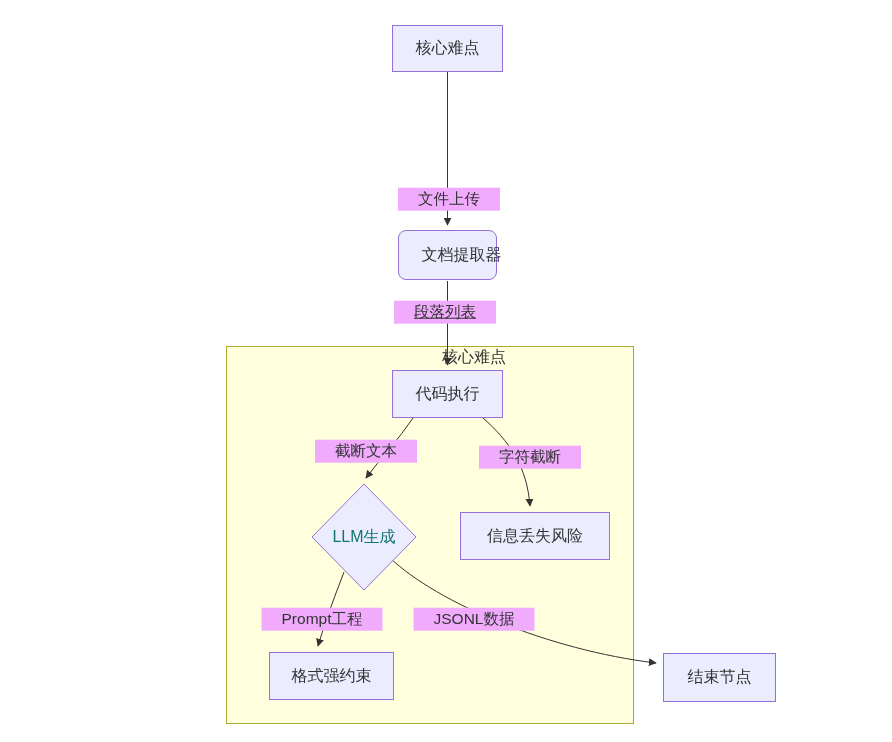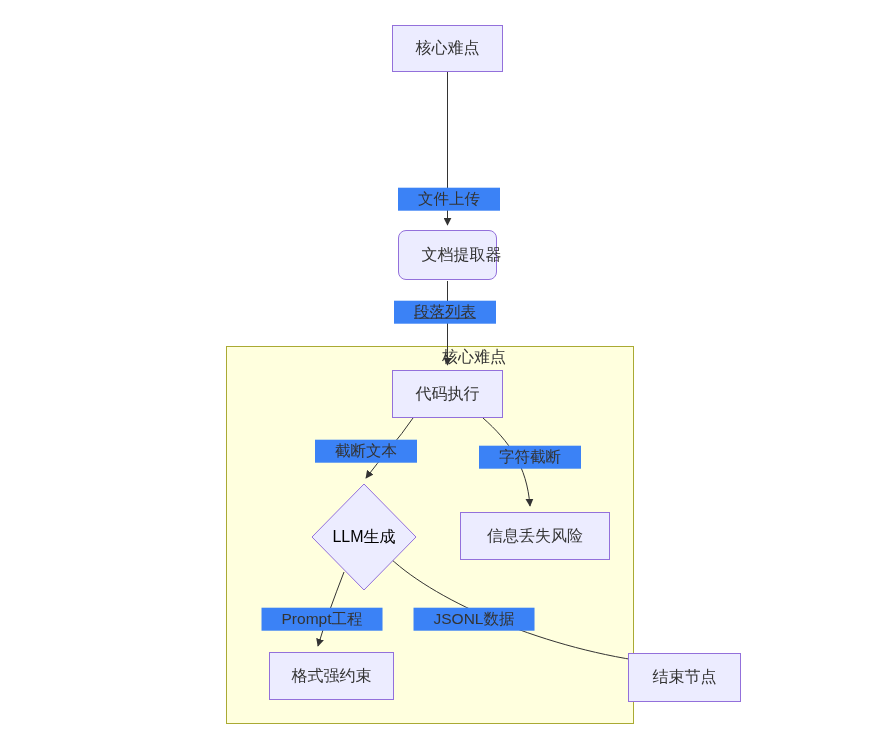--- a/index.html
+++ b/index.html
@@ -47,28 +47,28 @@
     color: #333333;
     z-index: 3;
     white-space: nowrap;
   }
   .node.rounded { border-radius: 8px; }
   .diamond-label {
     position: absolute;
     left: 364px; top: 537px;
     transform: translate(-50%, -50%);
     font-size: 16px;
-    color: #000000;
+    color: #0f766e;
     z-index: 3;
     white-space: nowrap;
   }
   .edge-label {
     position: absolute;
     transform: translate(-50%, -50%);
-    background: #3b82f6;
+    background: #f0abfc;
     color: #333333;
     font-size: 15.5px;
     line-height: 1.2;
     padding: 2px 20px;
     white-space: nowrap;
     z-index: 4;
   }
 </style>
 </head>
 <body>
@@ -110,21 +110,21 @@
   <div class="diamond-label">LLM生成</div>
 
   <div class="node" style="left:460px; top:512px; width:150px; height:48px;">
     <span>信息丢失风险</span>
   </div>
 
   <div class="node" style="left:257px; top:652px; width:125px; height:48px;margin-left:12px;">
     <span>格式强约束</span>
   </div>
 
-  <div class="node" style="left:628px; top:653px; width:113px; height:49px;">
+  <div class="node" style="left:663px; top:653px; width:113px; height:49px;">
     <span>结束节点</span>
   </div>
 
   <div class="edge-label" style="left:449px; top:199px;">文件上传</div>
   <div class="edge-label" style="left:445px; top:312px;text-decoration:underline;">段落列表</div>
   <div class="edge-label" style="left:366px; top:451px;">截断文本</div>
   <div class="edge-label" style="left:530px; top:451px;margin-top:6px;">字符截断</div>
   <div class="edge-label" style="left:322px; top:619px;">Prompt工程</div>
   <div class="edge-label" style="left:474px; top:619px;">JSONL数据</div>
 

